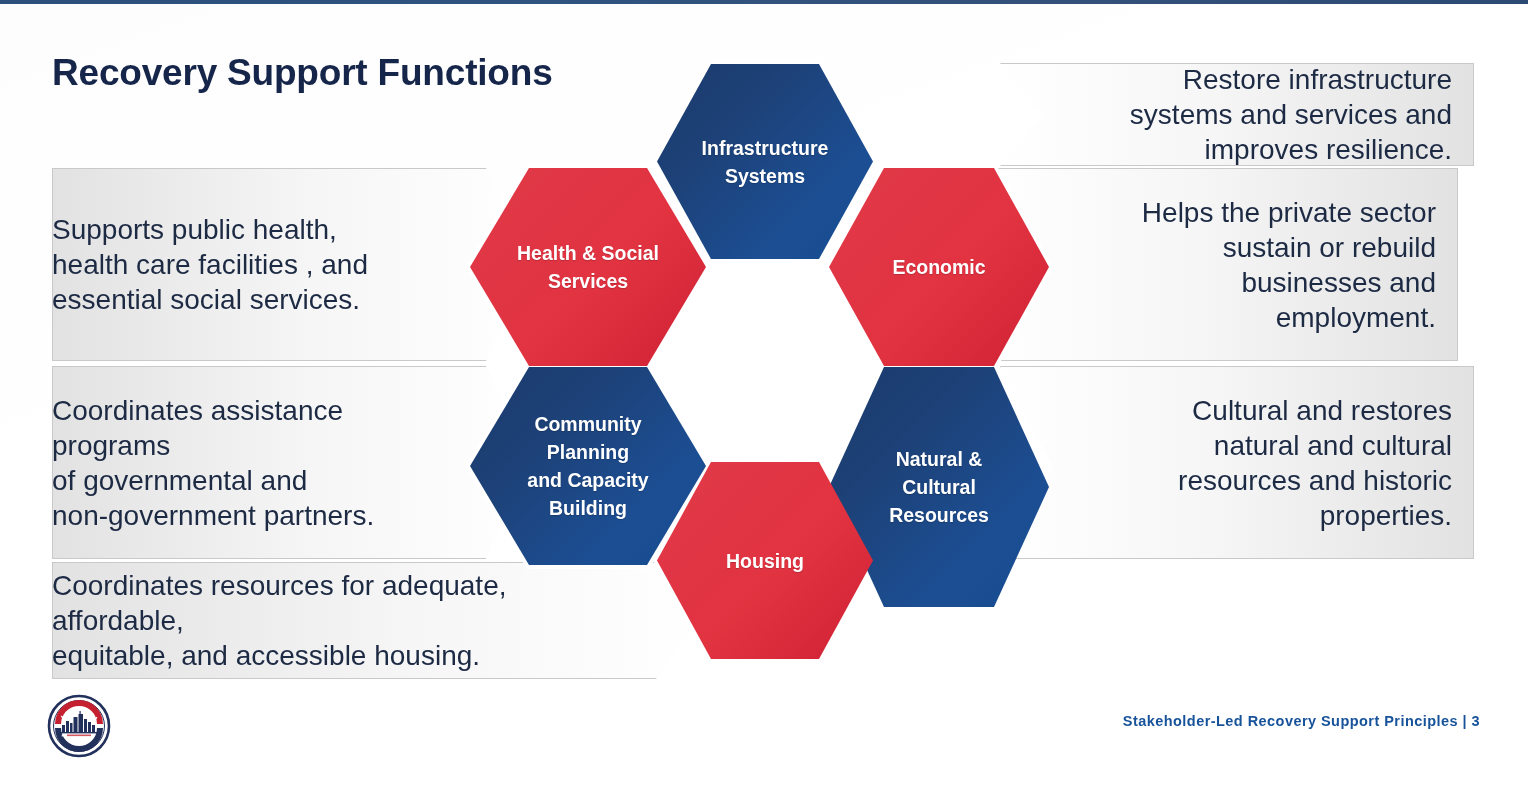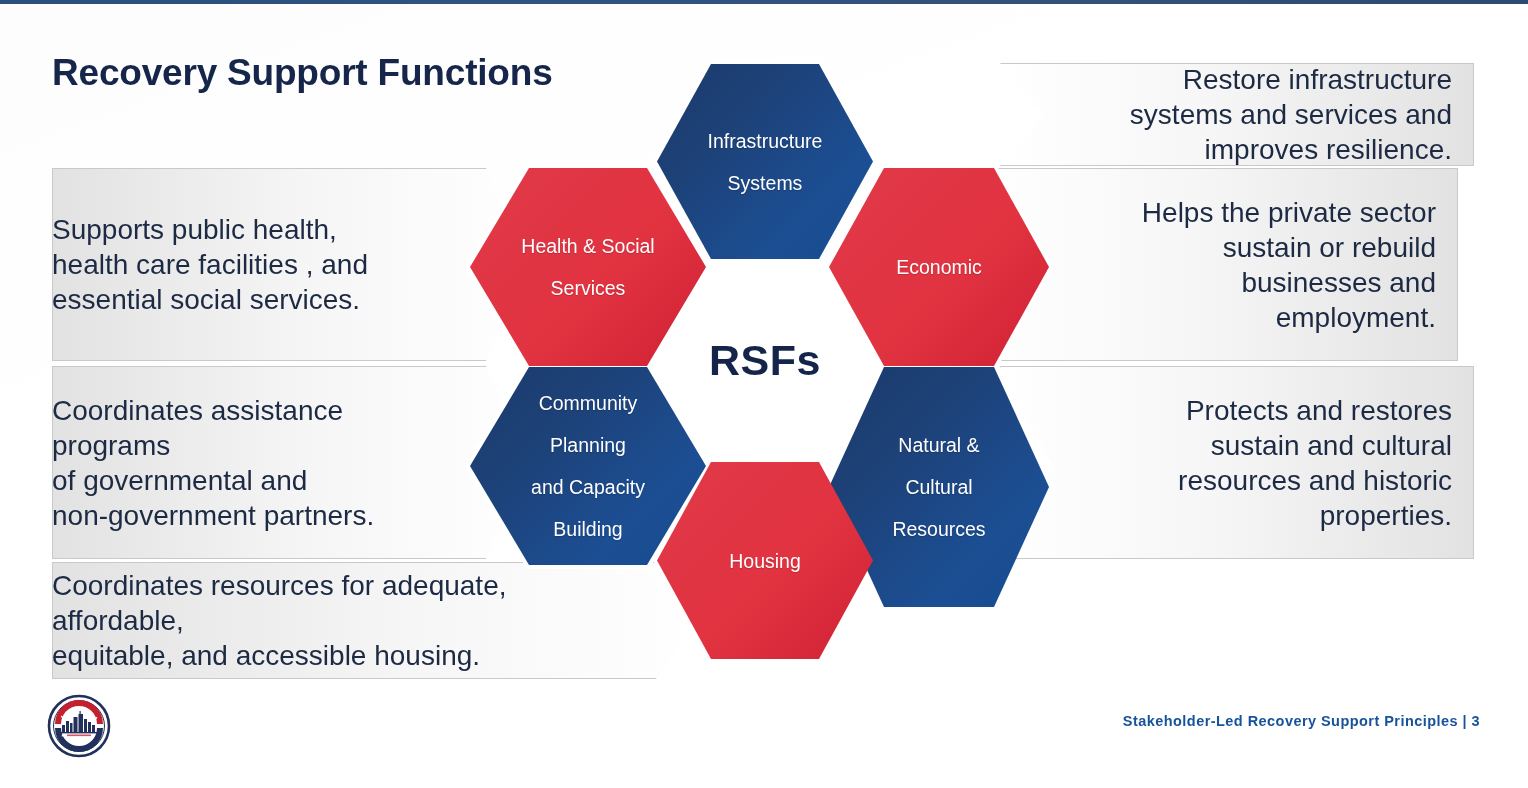--- a/index.html
+++ b/index.html
@@ -71,21 +71,21 @@
 
   
   .hex{
     position:absolute;
     display:flex;align-items:center;justify-content:center;
     -webkit-clip-path:polygon(25% 0%, 75% 0%, 100% 50%, 75% 100%, 25% 100%, 0% 50%);
     clip-path:polygon(25% 0%, 75% 0%, 100% 50%, 75% 100%, 25% 100%, 0% 50%);
     z-index:20;
   }
   .hex .hlabel{
-    color:#ffffff;font-weight:normal;font-size:19.5px;line-height:42px;
+    color:#ffffff;font-weight:bold;font-size:19.5px;line-height:28px;
     text-align:center;white-space:pre-line;
     text-shadow:0 1px 1px rgba(0,0,0,.18);
     padding:0 14px;
   }
   .hex.red{ background:linear-gradient(135deg,#e23b49 0%,#e03544 30%,#e23341 55%,#cf2134 100%); }
   .hex.blue{ background:linear-gradient(135deg,#1b3a6b 0%,#1d4279 35%,#1c4e93 72%,#164c91 100%); }
 
   
   .hexwrap{
     position:absolute;
@@ -128,21 +128,21 @@
     <div class="ctext">Restore infrastructure systems and services and improves resilience.</div>
   </div>
 
   <div class="callout right" style="left:984px;top:168px;width:474px;height:193px;justify-content:flex-end;">
     <div class="cshape"></div>
     <div class="ctext">Helps the private sector sustain or rebuild businesses and employment.</div>
   </div>
 
   <div class="callout right" style="left:1000px;top:366px;width:474px;height:193px;">
     <div class="cshape"></div>
-    <div class="ctext">Protects and restores sustain and cultural resources and historic properties.</div>
+    <div class="ctext">Cultural and restores natural and cultural resources and historic properties.</div>
   </div>
 
   <div class="callout left" style="left:52px;top:168px;width:478px;height:193px;">
     <div class="cshape"></div>
     <div class="ctext">Supports public health,
 health care facilities , and
 essential social services.</div>
   </div>
 
   <div class="callout left" style="left:52px;top:366px;width:478px;height:193px;">
@@ -151,21 +151,20 @@
 of governmental and
 non-government partners.</div>
   </div>
 
   <div class="callout left" style="left:52px;top:562px;width:648px;height:117px;">
     <div class="cshape"></div>
     <div class="ctext">Coordinates resources for adequate, affordable,
 equitable, and accessible housing.</div>
   </div>
 
-  <div id="rsfs">RSFs</div>
 
   <div class="hexwrap" style="left:653px;top:60px;width:224px;height:203px;"></div>
   <div class="hexwrap" style="left:466px;top:164px;width:244px;height:206px;"></div>
   <div class="hexwrap" style="left:825px;top:164px;width:228px;height:206px;"></div>
   <div class="hexwrap" style="left:466px;top:363px;width:244px;height:206px;"></div>
   <div class="hexwrap" style="left:825px;top:363px;width:228px;height:206px;"></div>
   <div class="hexwrap" style="left:653px;top:458px;width:224px;height:205px;"></div>
 
   <div class="hex blue" style="left:657px;top:64px;width:216px;height:195px;">
     <div class="hlabel">Infrastructure

